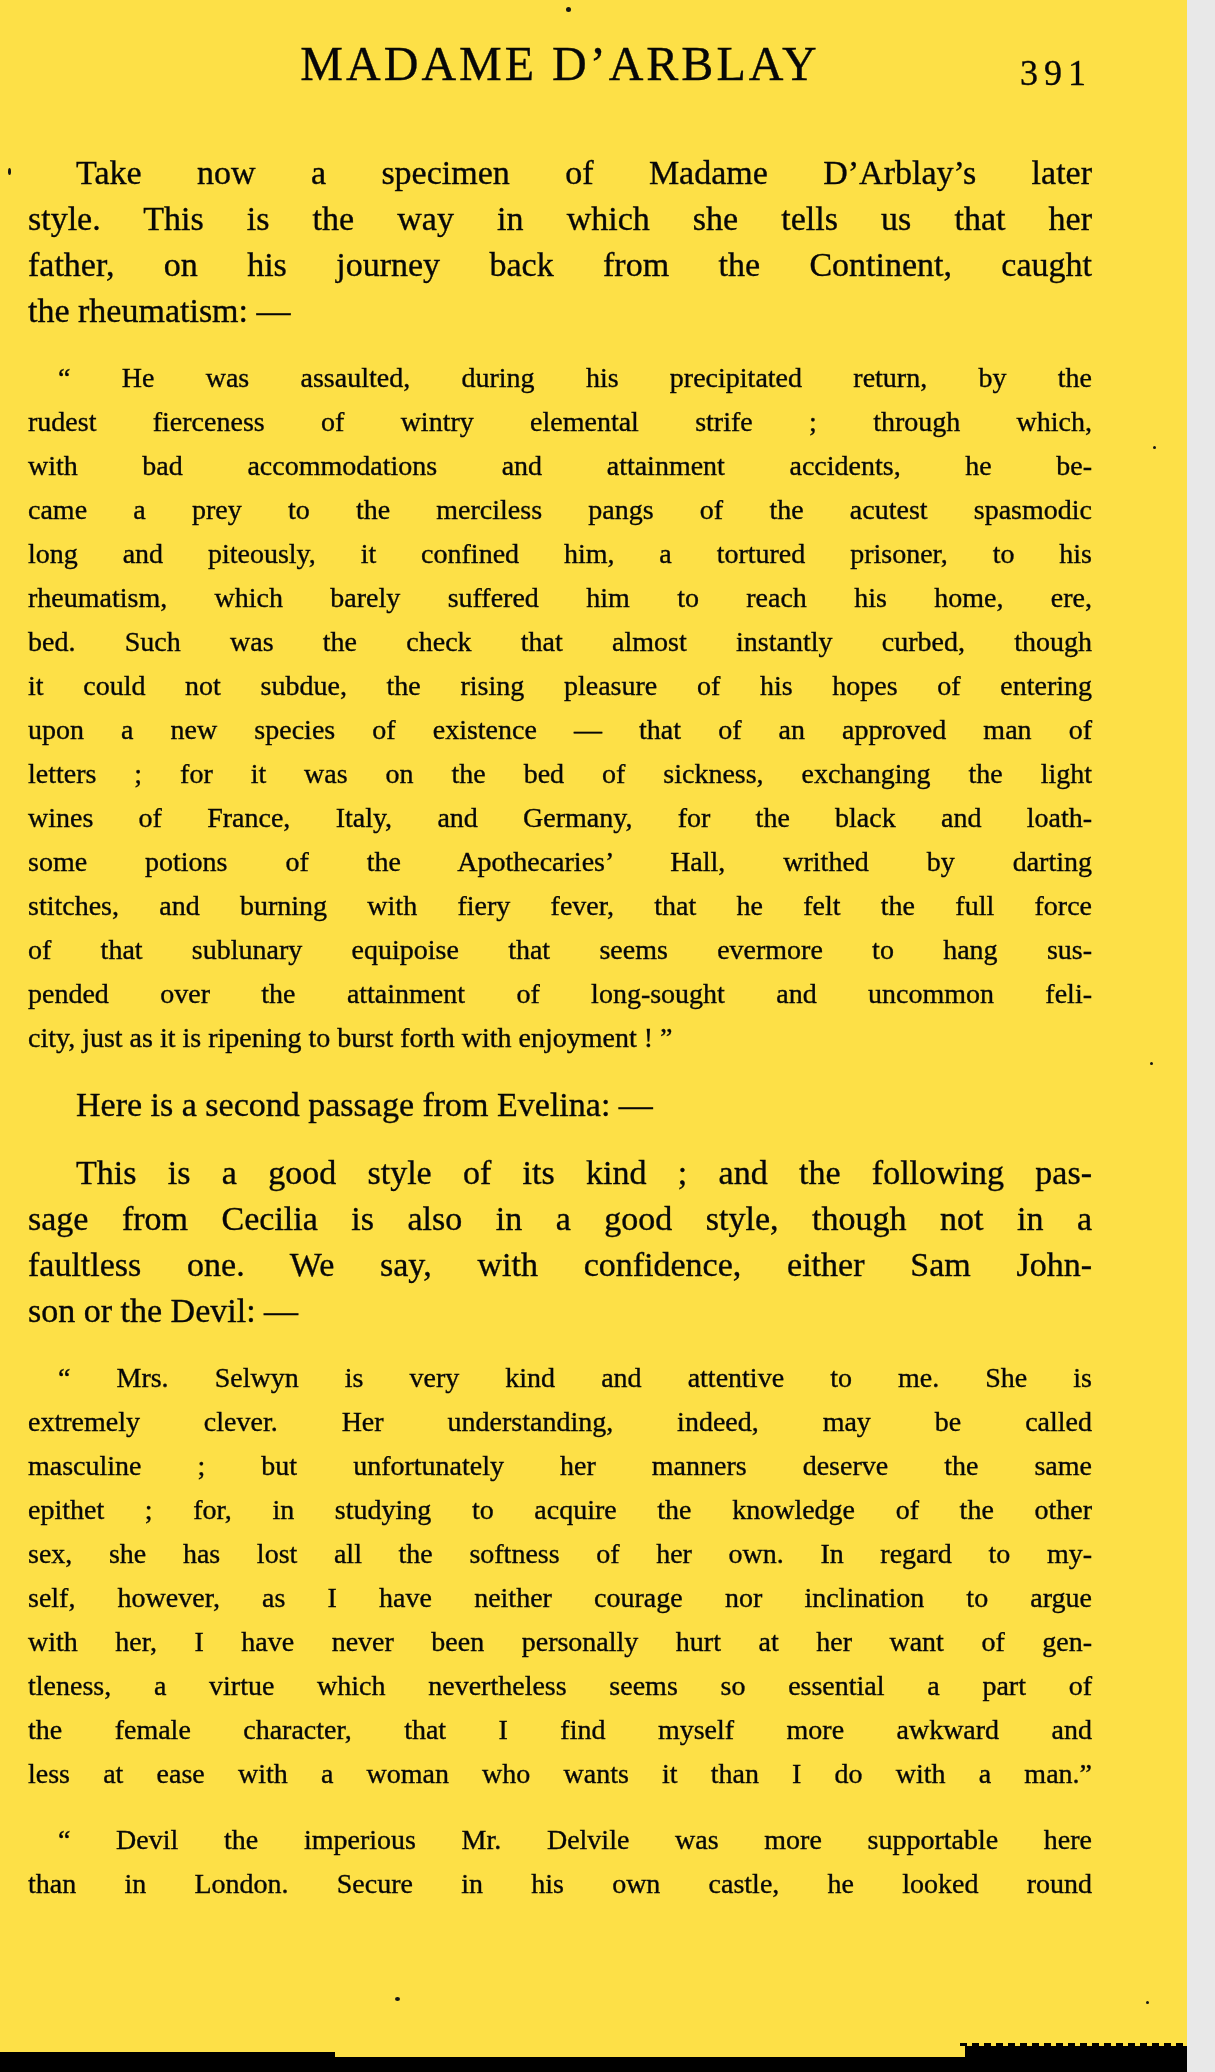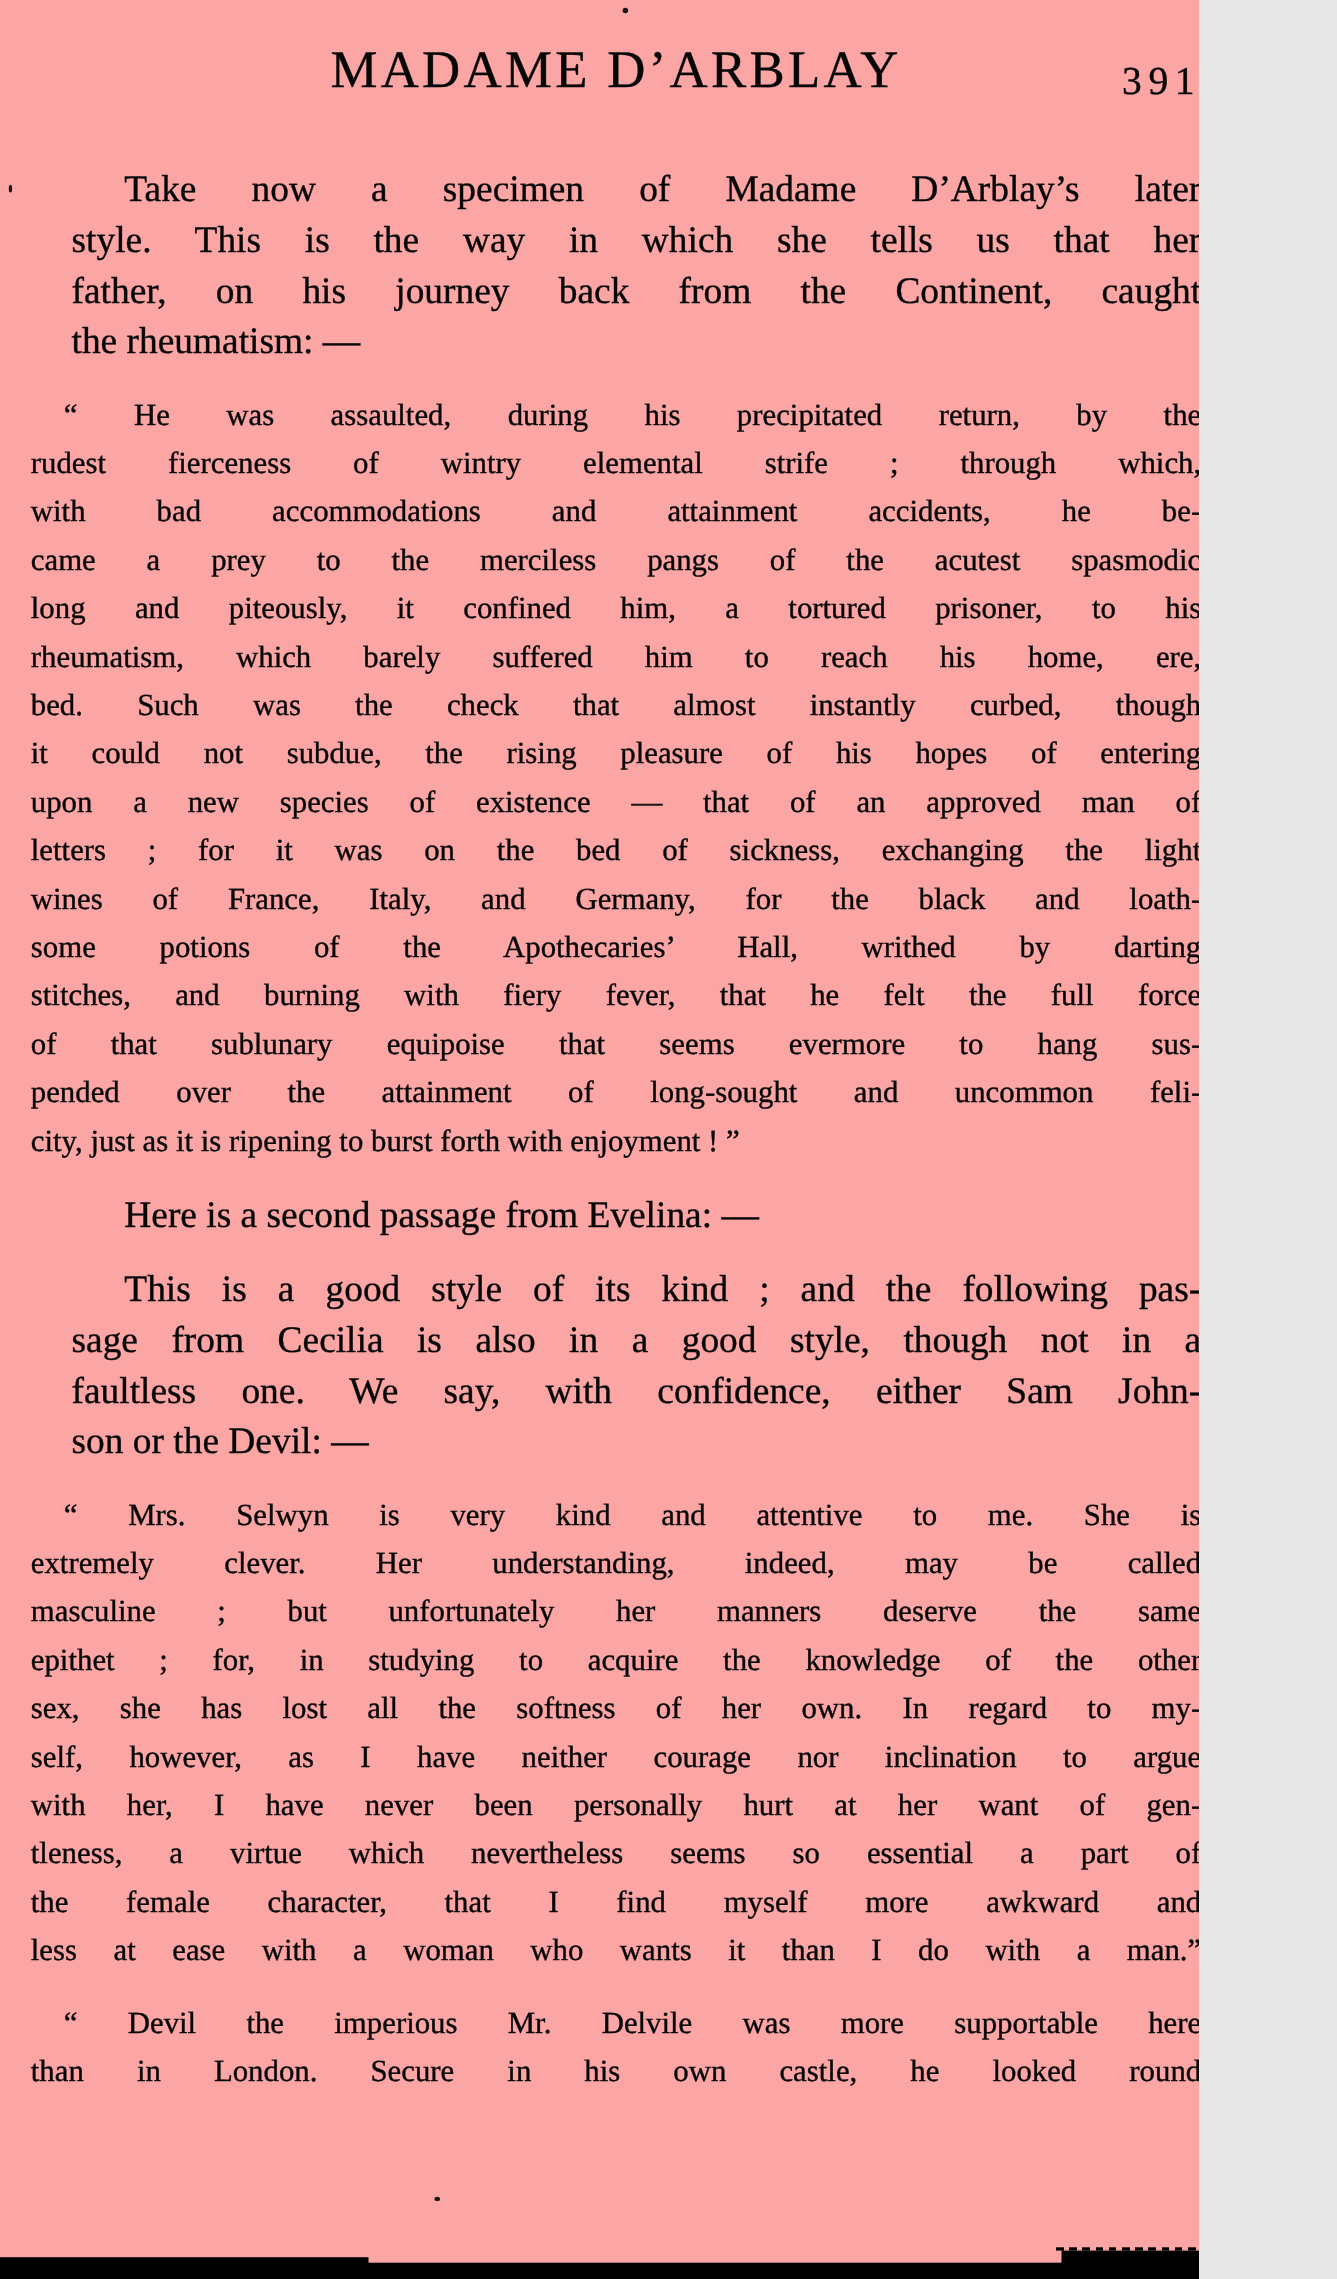--- a/index.html
+++ b/index.html
@@ -1,20 +1,20 @@
 <!DOCTYPE html>
 <html><head>
 <meta charset="utf-8">
 <style>
   html, body { margin: 0; padding: 0; background: #e8e8e8; }
   .page {
     position: relative;
-    width: 1090px;
+    width: 1187px;
     height: 2072px;
-    background: #fca5a5;
+    background: #fde047;
     overflow: hidden;
     font-family: "Liberation Serif", "DejaVu Serif", serif;
     color: #070707;
     -webkit-text-stroke: 0.35px #0a0a0a;
   }
   .header {
     position: absolute;
     top: 36px;
     left: 28px;
     width: 1064px;
@@ -38,21 +38,21 @@
     font-feature-settings: "onum" 1;
   }
   .text {
     position: absolute;
     top: 150px;
     left: 28px;
     width: 1064px;
   }
   .para { text-align: justify; }
   .para + .para { margin-top: 22px; }
-  .para.body  { font-size: 34px; line-height: 46px; margin-left: 37px; }
+  .para.body  { font-size: 34px; line-height: 46px; }
   .para.quote { font-size: 28px; line-height: 44px; }
   .line { text-align: justify; text-align-last: justify; }
   .line.last { text-align-last: left; }
   .para[data-justify-last="true"] .line.last { text-align-last: justify; }
   .para.body  .line.first { text-indent: 48px; }
   .para.quote .line.first { text-indent: 30px; }
   .speck { position: absolute; background: #151515; border-radius: 50%; }
   .bar { position: absolute; background: #000; }
   .bar-speckle {
     position: absolute;

